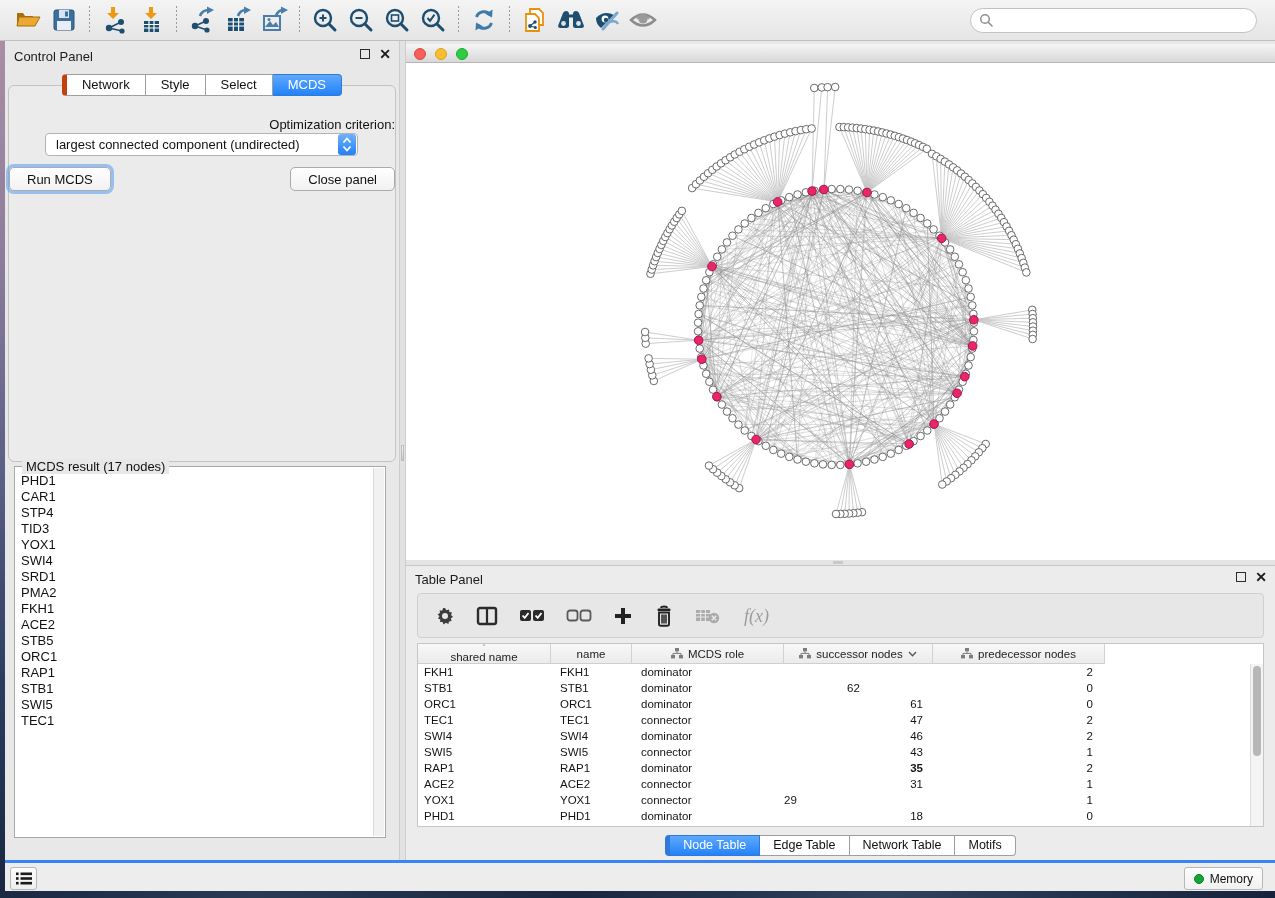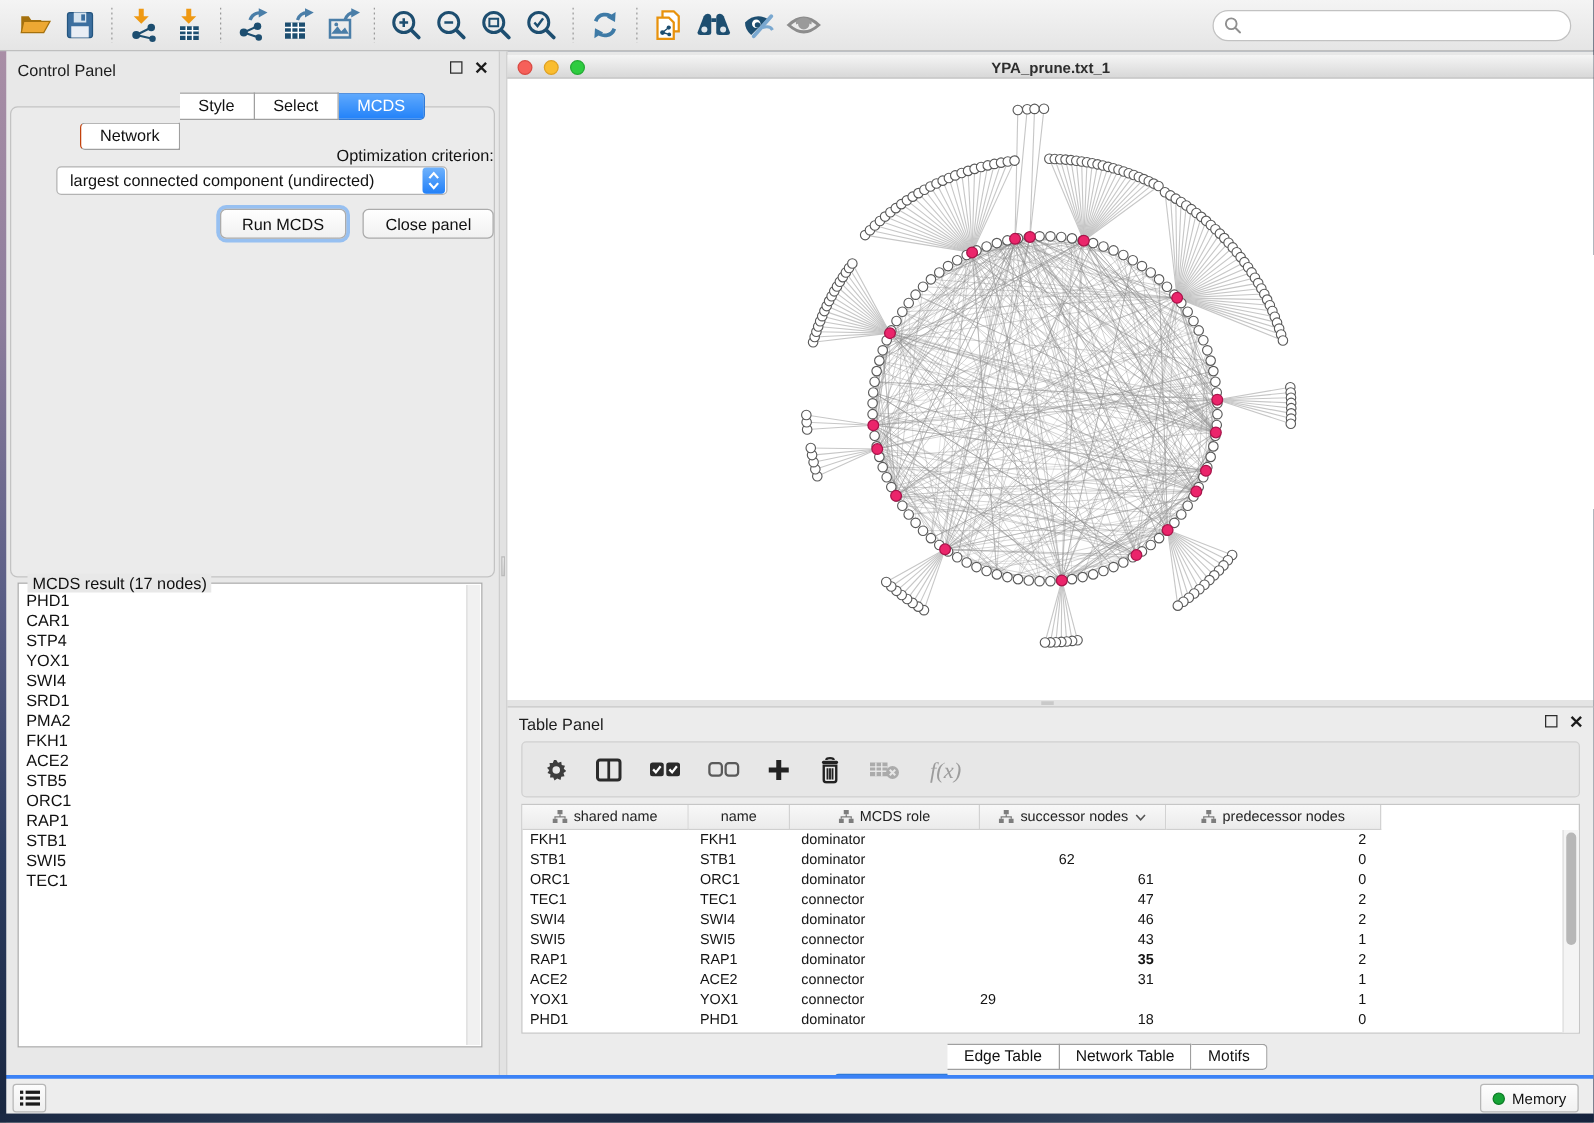--- a/index.html
+++ b/index.html
@@ -31,34 +31,34 @@
   .cpanel { position:absolute; left:5px; top:0; width:394px; height:100%; background:#e8e8e8; }
   .panel-head { position:absolute; top:6px; left:0; right:0; height:20px; }
   .panel-title { position:absolute; left:9px; top:2px; font-size:13px; color:#1c1c1c; }
   .wbtns { position:absolute; right:8px; top:2px; display:flex; gap:9px; align-items:center; }
   .float-ic { width:10px; height:10px; border:1.6px solid #2c2c2c; display:inline-block; }
   .close-ic { font-size:14px; font-weight:bold; color:#1a1a1a; line-height:10px; }
 
   .cp-tabs { position:absolute; top:33px; left:0; width:100%; display:flex; justify-content:center; z-index:2; }
   .tab { height:22px; line-height:20px; padding:0 15px; font-size:13px; background:#fff;
     border:1px solid #9f9f9f; border-left:none; color:#111; cursor:pointer; }
-  .tab:first-child { border-left:1px solid #c2410c; border-radius:4px 0 0 4px;margin-top:24px; }
+  .tab:first-child { border-left:5px solid #c2410c; border-radius:4px 0 0 4px; }
   .tab:last-child { border-radius:0 4px 4px 0; }
   .tab.active { background:linear-gradient(#5fa9fd,#2382f9); border-color:#2f7ad8; color:#fff; }
 
   .cp-body { position:absolute; left:3px; top:44px; width:388px; height:377px;
     border:1px solid #c3c3c3; border-radius:6px; background:#ebebeb; }
   .opt-label { position:absolute; top:31px; width:100%; text-align:right; font-size:13px; color:#111; }
   .dropdown { position:absolute; left:36px; top:47px; width:313px; height:23px; background:#fff;
     border:1px solid #b3b3b3; border-radius:4px; display:flex; align-items:center; cursor:pointer; }
   .dropdown .val { flex:1; font-size:13px; padding-left:10px; color:#111; white-space:nowrap; }
   .stepper { width:18px; height:21px; margin-right:1px; border-radius:3px;
     background:linear-gradient(#6fb2fc,#2280f8); display:flex; flex-direction:column;
     align-items:center; justify-content:center; gap:1px; }
-  .btnrow { position:absolute; top:81px; width:100%; display:flex; justify-content:flex-end; gap:13px; }
+  .btnrow { position:absolute; top:81px; width:100%; display:flex; justify-content:space-between; gap:13px; }
   .pbtn { height:24px; padding:0 17px; font-size:13px; background:linear-gradient(#ffffff,#f1f1f1);
     border:1px solid #ababab; border-radius:5px; color:#111; cursor:pointer; }
   .pbtn.focused { box-shadow:0 0 0 3px rgba(95,163,245,.6); }
 
   .mcds-group { position:absolute; left:9px; top:425px; width:372px; height:372px;
     border:1px solid #a8a8a8; background:#fff; }
   .mcds-legend { position:absolute; top:-8px; left:7px; background:#e8e8e8; padding:0 4px;
     font-size:13px; color:#111; }
   .mcds-list { position:absolute; left:4px; top:6px; right:14px; bottom:3px; overflow:hidden;
     font-size:13px; line-height:16px; color:#111; list-style:none; }
@@ -305,20 +305,21 @@
           <button class="pbtn">Close panel</button>
         </div>
       </div>
 
       <div class="mcds-group">
         <span class="mcds-legend">MCDS result (17 nodes)</span>
         <ul class="mcds-list" id="mcds-list">
             <li>PHD1</li>
             <li>CAR1</li>
             <li>STP4</li>
+            <li>TID3</li>
             <li>YOX1</li>
             <li>SWI4</li>
             <li>SRD1</li>
             <li>PMA2</li>
             <li>FKH1</li>
             <li>ACE2</li>
             <li>STB5</li>
             <li>ORC1</li>
             <li>RAP1</li>
             <li>STB1</li>
@@ -333,21 +334,20 @@
         <div class="vgrip"></div>
       </div>
 
     <div class="rarea">
       <div class="net-title">
         <span class="lights">
           <span class="light" style="background:#f6605a;border:1px solid #d94a43;"></span>
           <span class="light" style="background:#fabd2f;border:1px solid #dfa123;"></span>
           <span class="light" style="background:#2ecc40;border:1px solid #22a932;"></span>
         </span>
-        <span class="t">YPA_prune.txt_1</span>
       </div>
       <div class="net-canvas">
         <svg id="netsvg" width="869" height="497" viewBox="0 0 869 497">
             <g>
               <line x1="371.6786798797835" y1="138.9295253889423" x2="286.1320399322698" y2="125.06832590820056" stroke="#c4c4c4" stroke-width="0.9" opacity="0.95"></line>
               <line x1="371.6786798797835" y1="138.9295253889423" x2="289.9676068007706" y2="121.20319031961387" stroke="#c4c4c4" stroke-width="0.9" opacity="0.95"></line>
               <line x1="371.6786798797835" y1="138.9295253889423" x2="293.90697564353894" y2="117.44390588750088" stroke="#c4c4c4" stroke-width="0.9" opacity="0.95"></line>
               <line x1="371.6786798797835" y1="138.9295253889423" x2="297.94722632007074" y2="113.79325926098593" stroke="#c4c4c4" stroke-width="0.9" opacity="0.95"></line>
               <line x1="371.6786798797835" y1="138.9295253889423" x2="302.0853639090684" y2="110.25395655912135" stroke="#c4c4c4" stroke-width="0.9" opacity="0.95"></line>
               <line x1="371.6786798797835" y1="138.9295253889423" x2="306.3183209284892" y2="106.82862136491957" stroke="#c4c4c4" stroke-width="0.9" opacity="0.95"></line>
@@ -1282,21 +1282,21 @@
           </button>
           <button class="tp-ic">
             <svg width="34" height="24" viewBox="0 0 34 24">
                 <text x="2" y="18" font-family="Liberation Serif, serif" font-style="italic" font-size="18" fill="#9c9c9c">f(x)</text>
               </svg>
           </button>
         </div>
 
         <div class="tablebox">
           <div class="thead" id="thead">
-              <div class="th" style="width: 133px;">
+              <div class="th" style="width: 133px; flex-direction: column;">
                 <svg width="12" height="11" viewBox="0 0 12 11">
                   <rect x="4" y="0" width="4" height="3.4" fill="#7d7d7d"></rect>
                   <path d="M6 3.4 V5.4 M2 7 V5.4 H10 V7" fill="none" stroke="#7d7d7d" stroke-width="1"></path>
                   <rect x="0" y="7" width="4" height="3.4" fill="#7d7d7d"></rect>
                   <rect x="8" y="7" width="4" height="3.4" fill="#7d7d7d"></rect>
                 </svg>
                 <span>shared name</span>
               </div>
               <div class="th" style="width: 81px;">
                 <span>name</span>

